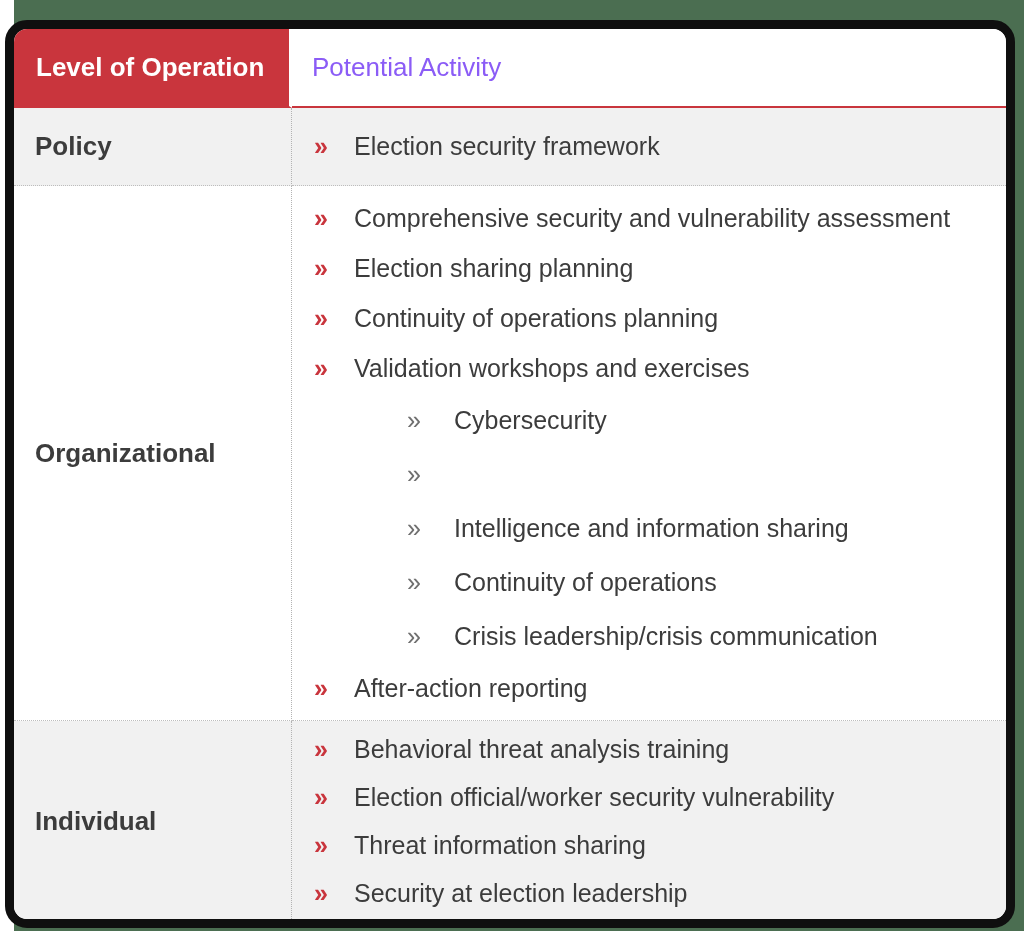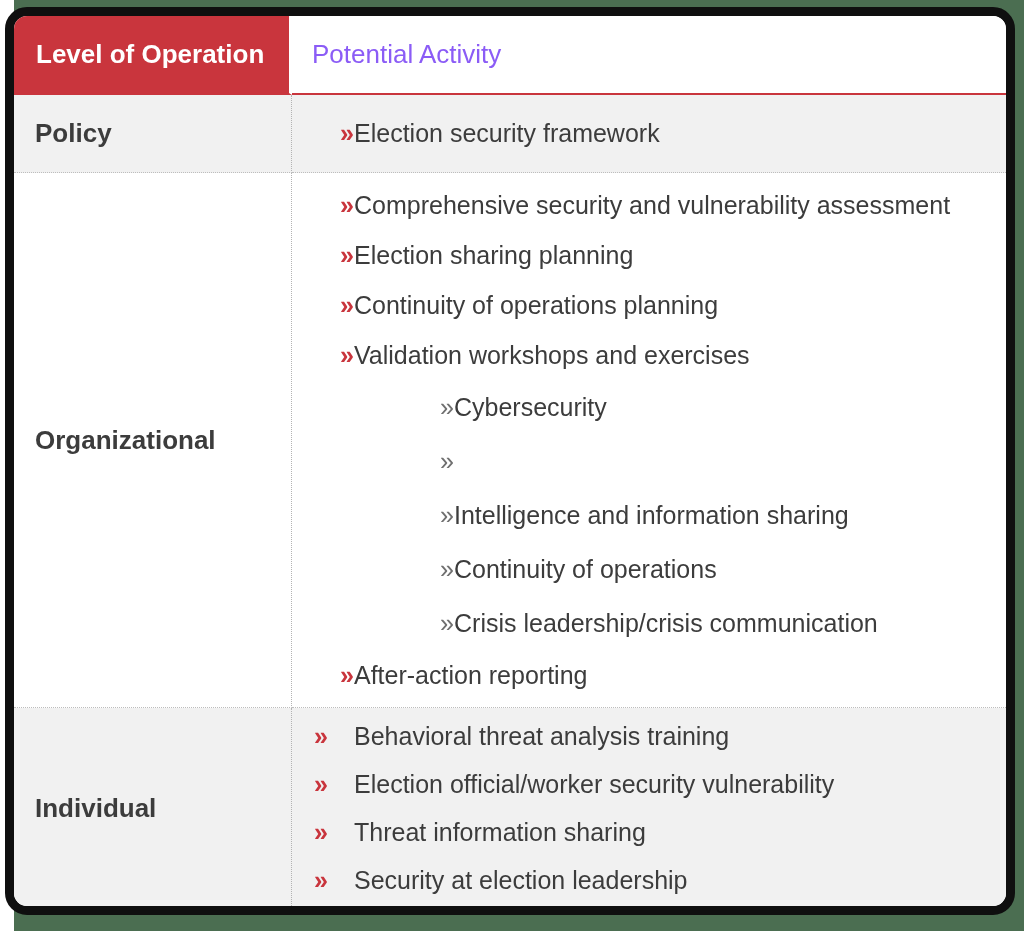--- a/index.html
+++ b/index.html
@@ -12,21 +12,21 @@
   .stage { position: relative; width: 1024px; height: 931px; }
 
   .green-backdrop {
     position: absolute;
     left: 14px; top: 0; right: 0; bottom: 0;
     background: #4b6e51;
   }
 
   .table-card {
     position: absolute;
-    left: 5px; top: 7px;
+    left: 5px; top: 20px;
     width: 1010px; height: 908px;
     background: #ffffff;
     border: 9px solid #0f0f0f;
     border-radius: 22px;
     overflow: hidden;
   }
 
   .tbl {
     display: grid;
     grid-template-columns: 278px 1fr;
@@ -57,21 +57,21 @@
     border-bottom: 2px solid #c9353d;
   }
 
   
   .level-cell {
     font-weight: bold;
     font-size: 26px;
     padding-left: 21px;
     border-right: 1px dotted #b3b3b3;
   }
-  .row-sep { border-bottom: 1px dotted #bdbdbd; text-align: right; }
+  .row-sep { border-bottom: 1px dotted #bdbdbd; }
   .bg-gray { background: #f1f1f1; }
   .bg-white { background: #ffffff; }
 
   .activity-cell {
     display: flex;
     flex-direction: column;
     justify-content: center;
     padding: 4px 10px 4px 0;
   }
   .activity-list { list-style: none; width: 100%; }

